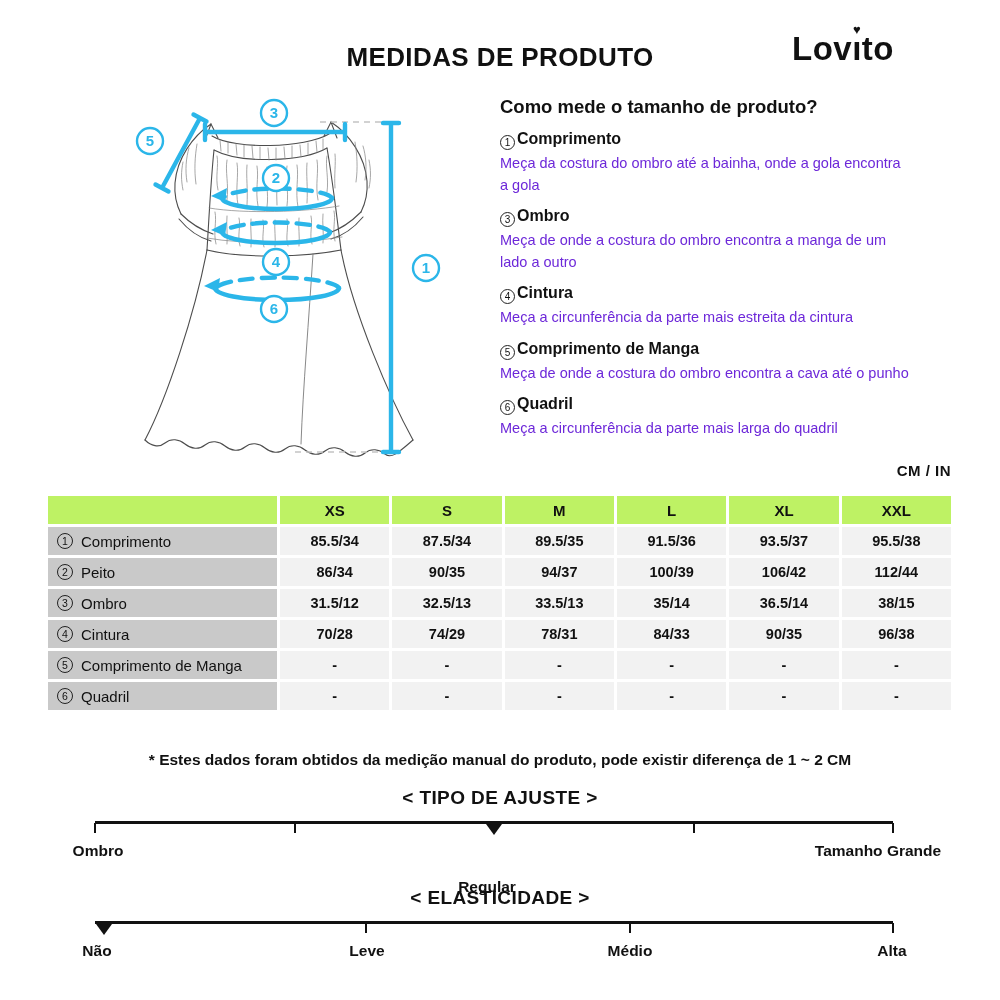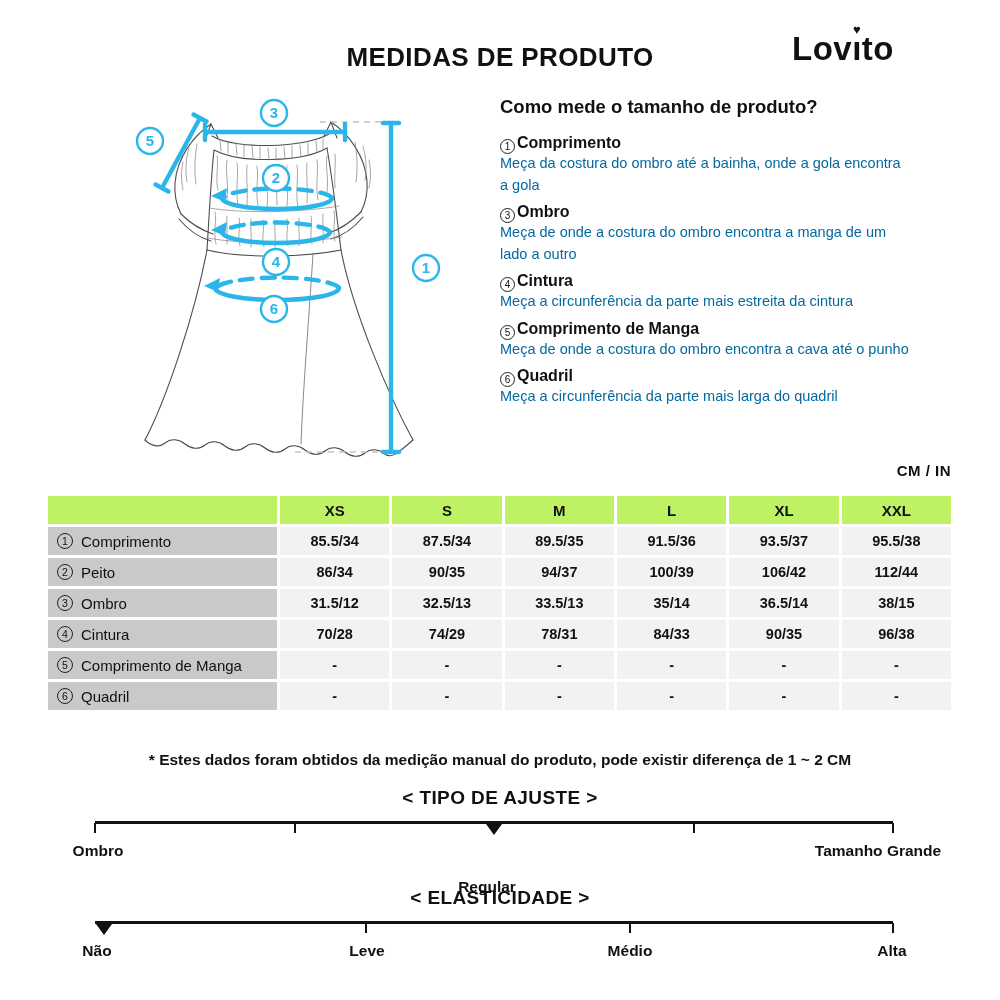--- a/index.html
+++ b/index.html
@@ -12,23 +12,23 @@
   .brand{position:absolute;top:30px;left:792px;font-size:33px;font-weight:700;letter-spacing:.5px;}
   .brand-i{position:relative;display:inline-block;}
   .brand-heart{position:absolute;left:50%;top:-7px;transform:translateX(-50%);
                font-size:13px;line-height:1;}
 
   
   .diagram{position:absolute;left:105px;top:88px;width:350px;height:375px;}
 
   
   .guide{position:absolute;left:500px;top:96px;width:478px;}
-  .guide-heading{font-size:18.5px;font-weight:700;margin-bottom:14px;}
-  .gi-head{font-size:16px;font-weight:700;margin-top:5px;line-height:21px;}
-  .gi-desc{font-size:14.5px;color:#0369a1;line-height:21.5px;width:410px;}
+  .guide-heading{font-size:18.5px;font-weight:700;margin-bottom:6px;}
+  .gi-head{font-size:16px;font-weight:700;margin-top:5px;line-height:29px;}
+  .gi-desc{font-size:14.5px;color:#6d28d9;line-height:21.5px;width:410px;}
   .circ{display:inline-flex;align-items:center;justify-content:center;
         border:1px solid #222;border-radius:50%;box-sizing:border-box;background:transparent;}
   .circ.small{width:15px;height:15px;font-size:10px;font-weight:400;margin-right:2px;
               position:relative;top:2px;}
   .circ.tbl{width:16px;height:16px;font-size:10.5px;font-weight:400;margin-right:8px;flex:none;}
 
   
   .units{position:absolute;top:462px;left:48px;width:903px;text-align:right;
          font-size:15px;font-weight:700;letter-spacing:.5px;}
   .size-table{position:absolute;left:48px;top:496px;width:903px;display:grid;

